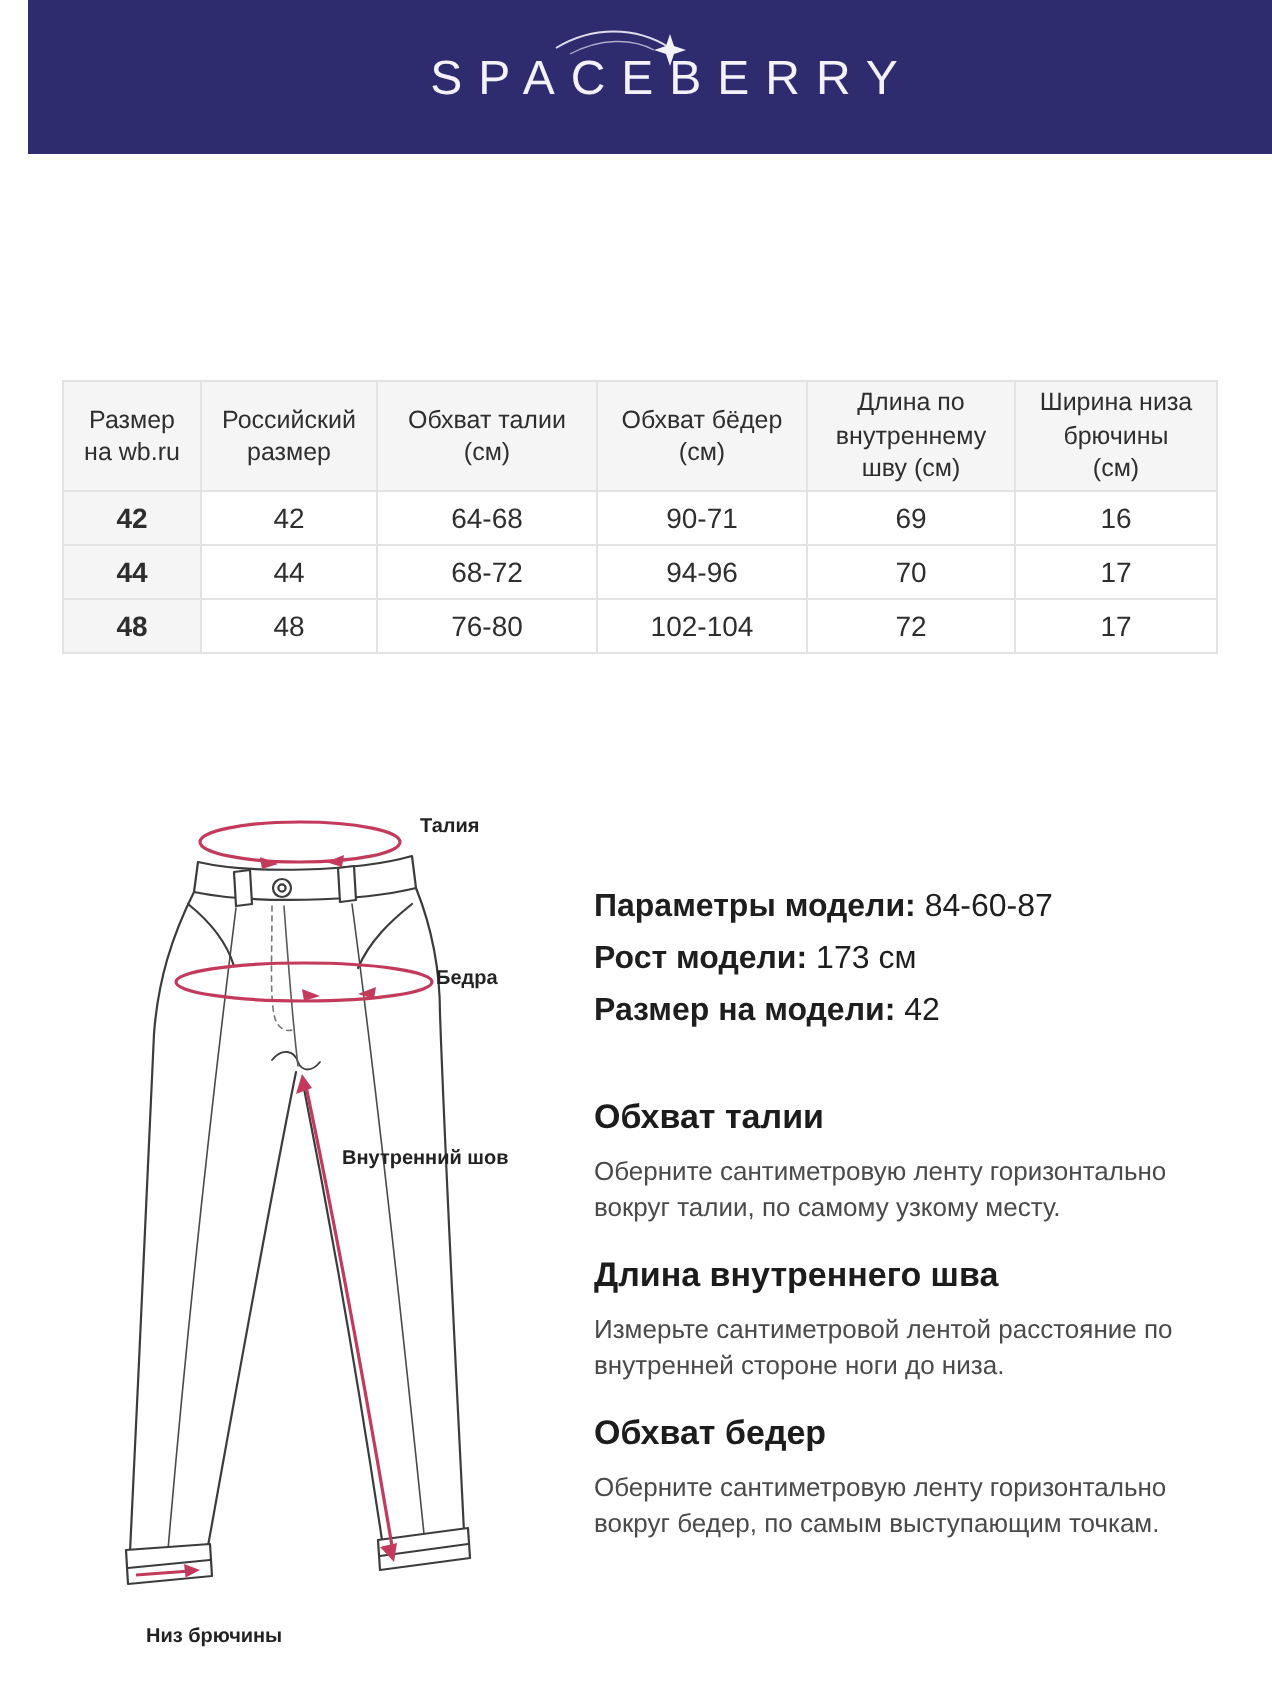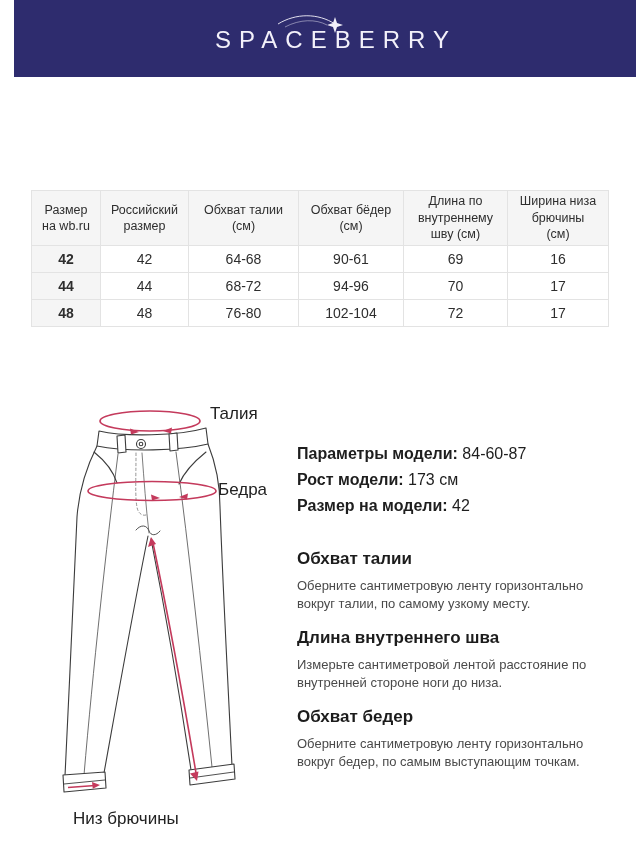--- a/index.html
+++ b/index.html
@@ -40,21 +40,21 @@
   }
   .size-table td {
     height:27px; font-size:14px; font-weight:400; color:#2e2e2e; background:#fff;
   }
   .size-table td.c0 { background:#f5f5f5; font-weight:700; }
 
   
   .diagram { position:absolute; left:30px; top:390px; width:260px; height:450px; }
   .diagram svg { position:absolute; left:0; top:0; }
   .dg-label {
-    position:absolute; font-size:17px; font-weight:400; color:#222; line-height:20px;
+    position:absolute; font-size:10px; font-weight:700; color:#222; line-height:20px;
   }
   .dg-waist { left:180px; top:14px; }
   .dg-hips  { left:188px; top:90px; }
   .dg-seam  { left:141px; top:180px; width:112px; }
   .dg-leg   { left:43px;  top:419px; }
 
   
   .info-col { position:absolute; left:297px; top:441px; width:332px; }
   .model-info { margin-bottom:30px; }
   .mi-line { font-size:16px; line-height:26px; color:#1e1e1e; }
@@ -105,21 +105,21 @@
       <th>Ширина низа
 брючины
 (см)</th>
     </tr>
   </thead>
   <tbody>
     <tr>
       <td class="c0">42</td>
       <td>42</td>
       <td>64-68</td>
-      <td>90-61</td>
+      <td>90-71</td>
       <td>69</td>
       <td>16</td>
     </tr>
     <tr>
       <td class="c0">44</td>
       <td>44</td>
       <td>68-72</td>
       <td>94-96</td>
       <td>70</td>
       <td>17</td>
@@ -189,20 +189,21 @@
       <path d="M121,147 L118,157 L126,154 Z" fill="#c43a5c"></path>
       <path d="M167,391 L160,383.5 L168.5,381.5 Z" fill="#c43a5c"></path>
     </g>
     <g>
       <path d="M38,397.5 L65,395.5" stroke="#c43a5c" stroke-width="1.6" fill="none"></path>
       <path d="M70,395 L62,392 L62.8,398.8 Z" fill="#c43a5c"></path>
     </g>
   </svg>
   <div class="dg-label dg-waist">Талия</div>
   <div class="dg-label dg-hips">Бедра</div>
+  <div class="dg-label dg-seam">Внутренний шов</div>
   <div class="dg-label dg-leg">Низ брючины</div>
 </div>
 
 <div class="info-col">
   <div class="model-info">
     <div class="mi-line">
       <span class="mi-label">Параметры модели:</span>
       <span class="mi-value">84-60-87</span>
     </div>
     <div class="mi-line">

